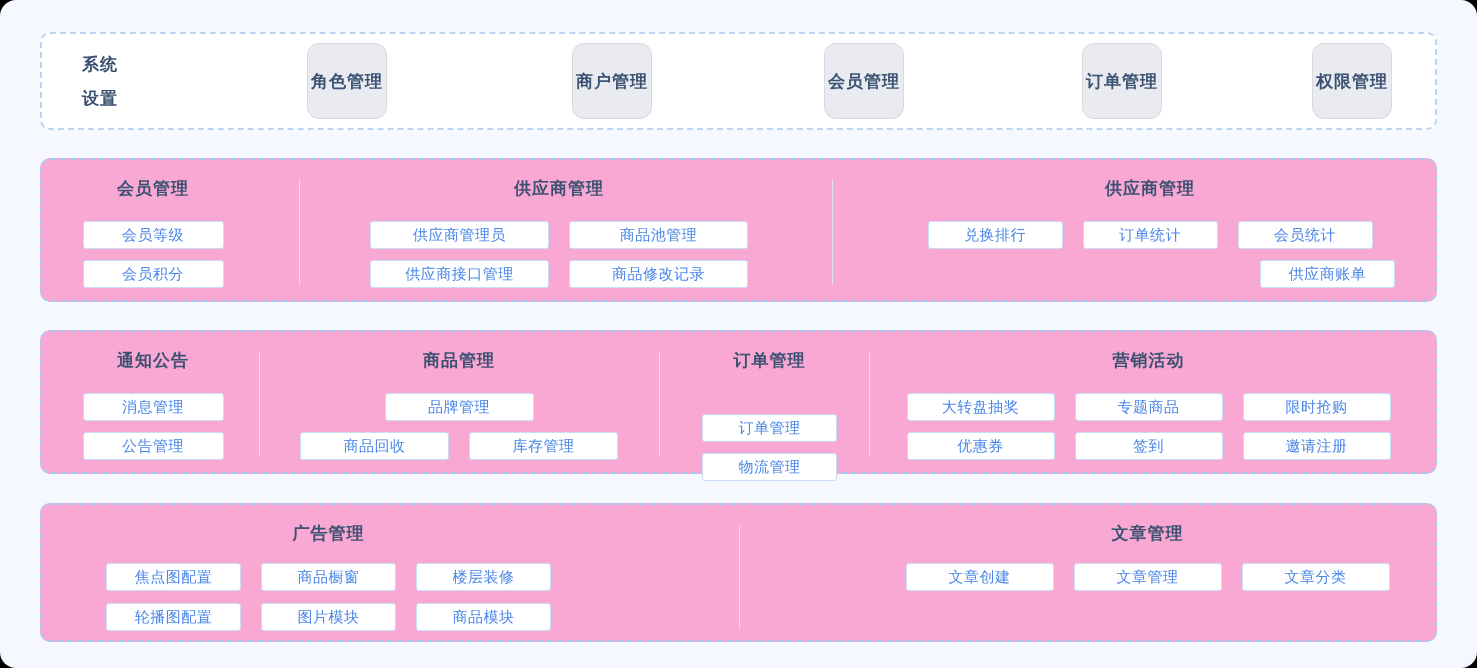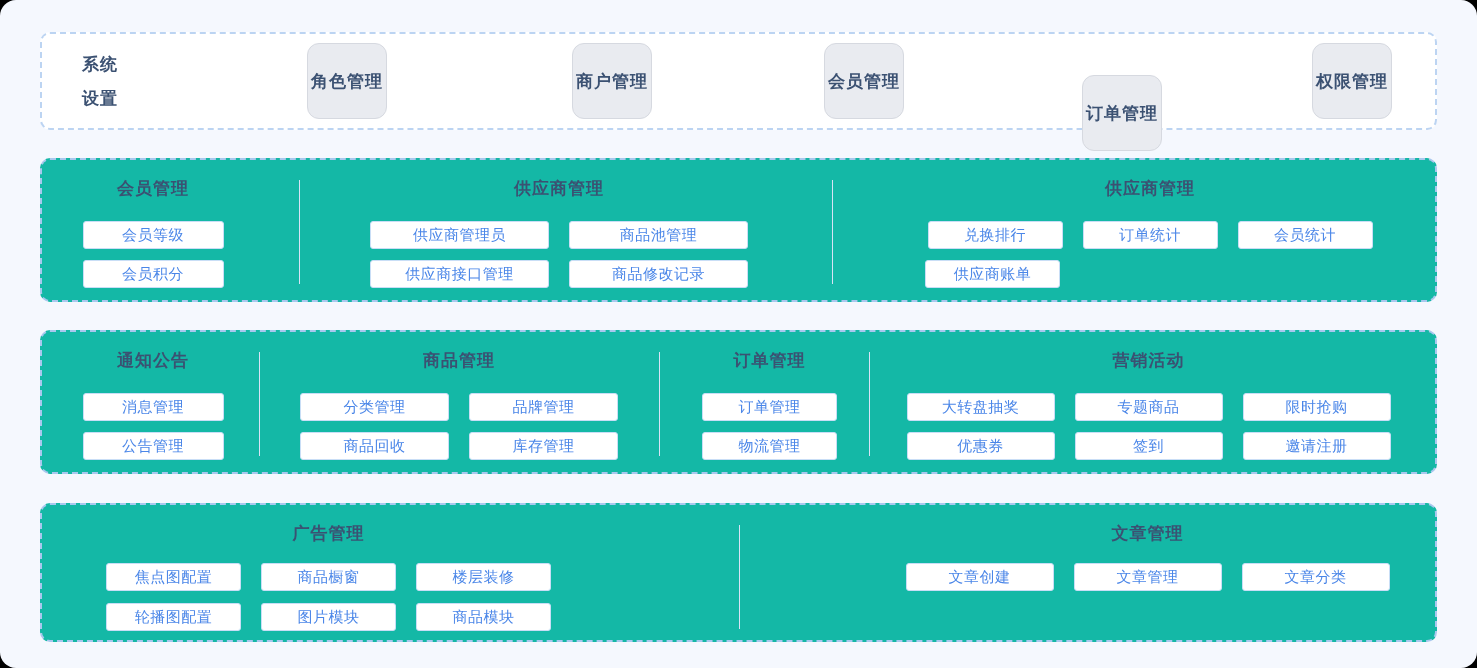--- a/index.html
+++ b/index.html
@@ -37,21 +37,21 @@
     display:flex; flex-direction:row;
     align-items:center; justify-content:center;
     font-size:17px; font-weight:bold; color:#3b5172;
     line-height:31px; letter-spacing:1px;
     cursor:pointer;
   }
   
   .panel {
     position:absolute; left:40px;
     width:1397px;
-    background:#14b8a6;
+    background:#f9a8d4;
     border:2px dashed #a9c8ee;
     border-radius:10px;
   }
   .divider {
     position:absolute; top:20px;
     width:1px; height:104px;
     background:#d7e3f6;
   }
   .col {
     position:absolute; top:0;
@@ -59,21 +59,21 @@
     align-items:center;
   }
   .col-title {
     margin-top:19px;
     font-size:17px; font-weight:bold; color:#3b5172;
     letter-spacing:1px;
     line-height:19px;
   }
   .rows { margin-top:23px; display:flex; flex-direction:column; gap:11px; width:100%; }
   .row  { display:flex; gap:20px; justify-content:center; }
-  .row-left { justify-content:flex-start;padding-left:20px; }
+  .row-left { justify-content:flex-end;padding-left:20px; }
   .item-btn {
     height:28px;
     background:#ffffff;
     border:1px solid #c9def6;
     border-radius:3px;
     display:flex; align-items:center; justify-content:center;
     font-size:15px; color:#4a86e8;
     cursor:pointer;
     letter-spacing:0.5px;
   }
@@ -95,21 +95,21 @@
       <span>管理</span>
     </div>
     <div class="top-btn" style="left:530px;">
       <span>商户</span>
       <span>管理</span>
     </div>
     <div class="top-btn" style="left:782px;">
       <span>会员</span>
       <span>管理</span>
     </div>
-    <div class="top-btn" style="left:1040px;margin-top:32px;">
+    <div class="top-btn" style="left:1040px;">
       <span>订单</span>
       <span>管理</span>
     </div>
     <div class="top-btn" style="left:1270px;">
       <span>权限</span>
       <span>管理</span>
     </div>
   </div>
 
   <div class="panel" style="top:158px; height:144px;">
@@ -171,31 +171,30 @@
         <div class="row">
             <div class="item-btn w141">公告管理</div>
           </div>
       </div>
     </div>
 
     <div class="col" style="left:258px; width:318px;">
       <div class="col-title">商品管理</div>
       <div class="rows">
         <div class="row">
-          <div class="item-btn w149">分类管理</div>
           <div class="item-btn w149">品牌管理</div>
         </div>
         <div class="row">
           <div class="item-btn w149">商品回收</div>
           <div class="item-btn w149">库存管理</div>
         </div>
       </div>
     </div>
 
-    <div class="col" style="left:660px; width:135px;">
+    <div class="col" style="left:660px; width:135px;gap:21px;">
       <div class="col-title">订单管理</div>
       <div class="rows">
         <div class="row">
             <div class="item-btn w135">订单管理</div>
           </div>
         <div class="row">
             <div class="item-btn w135">物流管理</div>
           </div>
       </div>
     </div>

